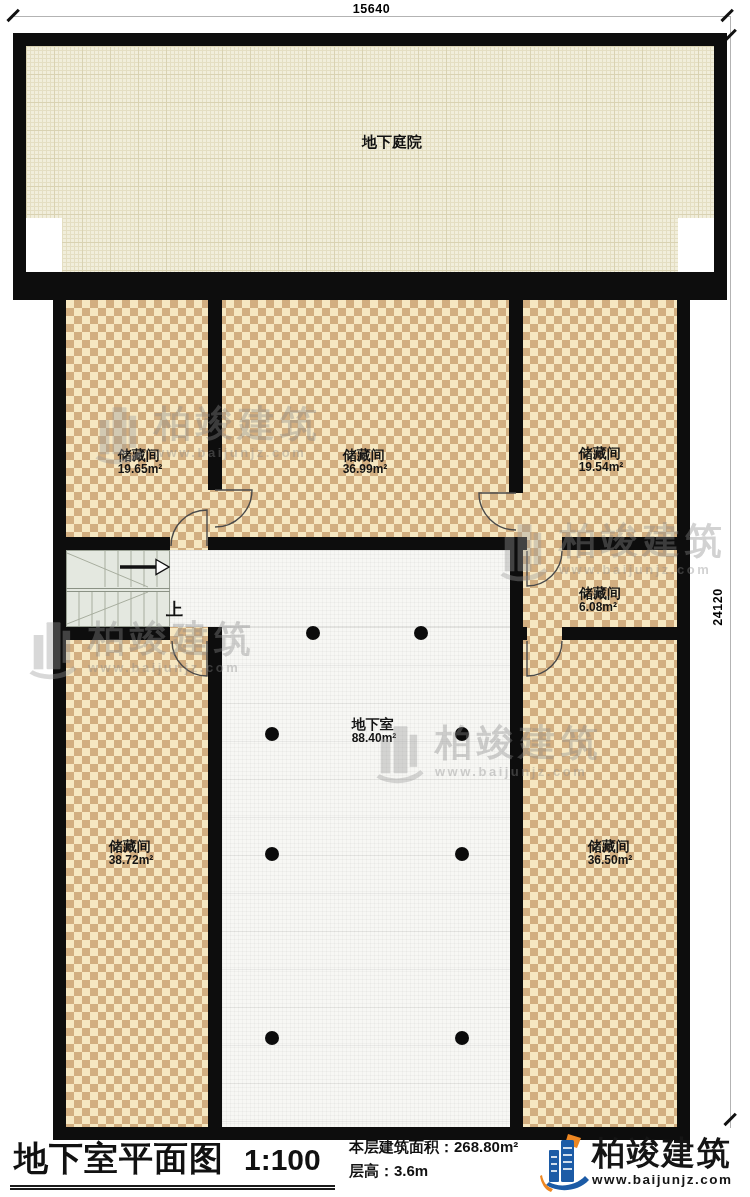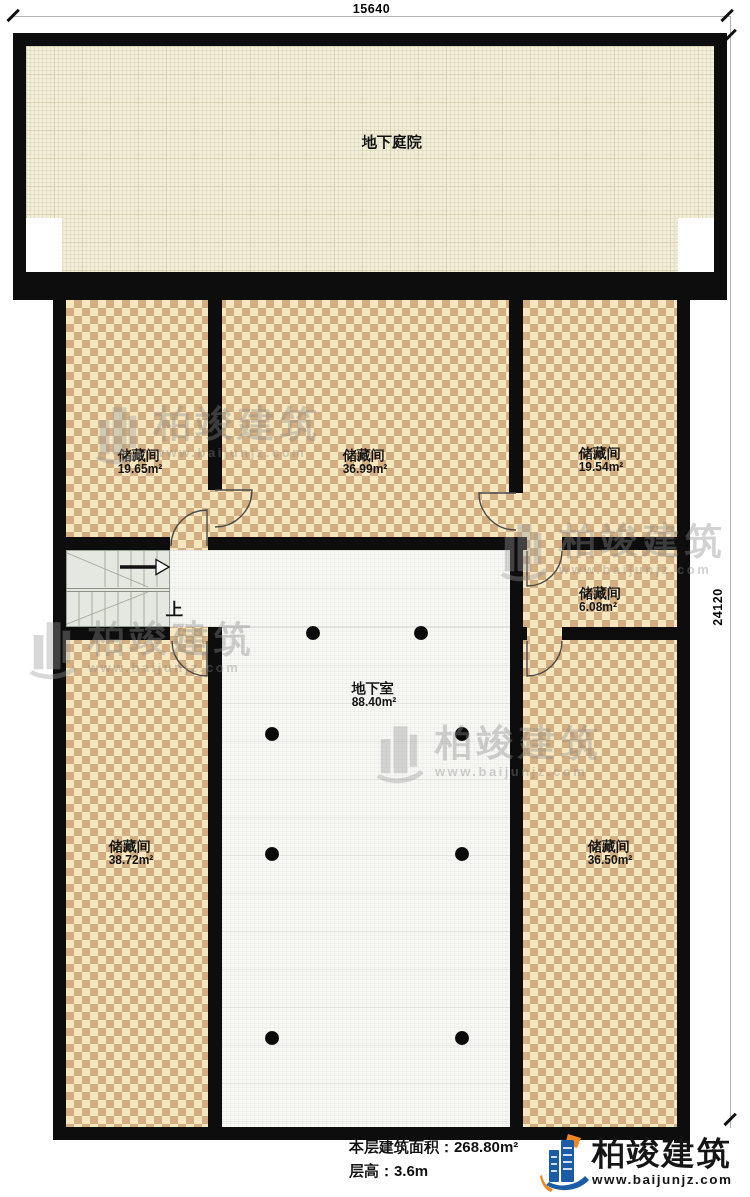--- a/index.html
+++ b/index.html
@@ -150,21 +150,21 @@
     <span class="ar">36.99m²</span>
   </div>
   <div class="room-label" style="left:601px;top:445px;">
     <span class="nm">储藏间</span>
     <span class="ar">19.54m²</span>
   </div>
   <div class="room-label" style="left:600px;top:585px;">
     <span class="nm">储藏间</span>
     <span class="ar">6.08m²</span>
   </div>
-  <div class="room-label" style="left:374px;top:680px;">
+  <div class="room-label" style="left:374px;top:716px;">
     <span class="nm">地下室</span>
     <span class="ar">88.40m²</span>
   </div>
   <div class="room-label" style="left:131px;top:838px;">
     <span class="nm">储藏间</span>
     <span class="ar">38.72m²</span>
   </div>
   <div class="room-label" style="left:610px;top:838px;">
     <span class="nm">储藏间</span>
     <span class="ar">36.50m²</span>
@@ -220,20 +220,23 @@
           <rect x="33" y="10" width="7" height="30"></rect>
           <path d="M2,50 C14,58 36,57 46,46 L43,43 C33,52 15,53 5,47 Z"></path>
         </g>
     </svg>
     <div class="wm-txt">
         <span class="wm-name">柏竣建筑</span>
     <span class="wm-url">www.baijunjz.com</span>
       </div>
   </div>
 
+  <div class="footer-left">
+    <span class="footer-title">地下室平面图</span><span class="footer-scale">1:100</span>
+  </div>
   <div class="specs">
     <div class="ln">本层建筑面积：268.80m²</div>
     <div class="ln">层高：3.6m</div>
   </div>
   <svg class="abs" style="left:540px;top:1133px;" width="50" height="60" viewBox="0 0 50 60">
     <path fill="#ee8722" d="M28,1 L41,5 L37,15 L25,11 Z"></path>
     <rect x="21" y="7" width="13" height="42" rx="1.5" fill="#1c5ba6"></rect>
     <rect x="9" y="17" width="10" height="32" rx="1" fill="#1c5ba6"></rect>
     <g stroke="#ffffff" stroke-width="1.6">
       <line x1="23" y1="15" x2="32" y2="15"></line>

